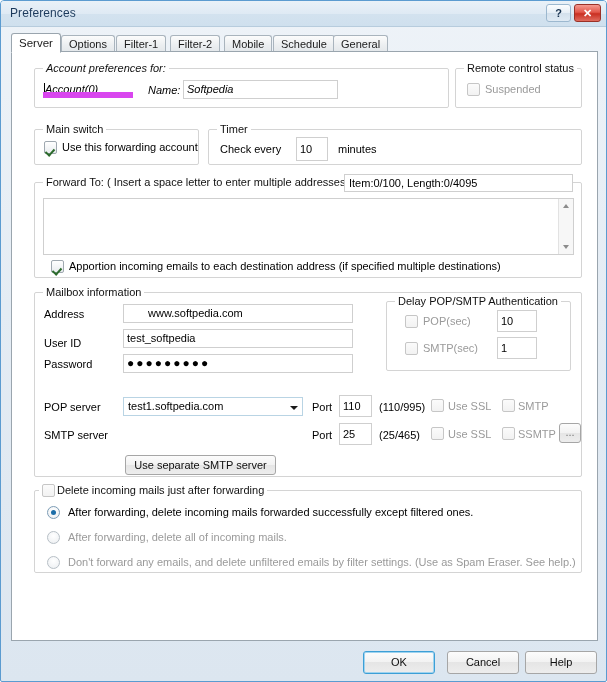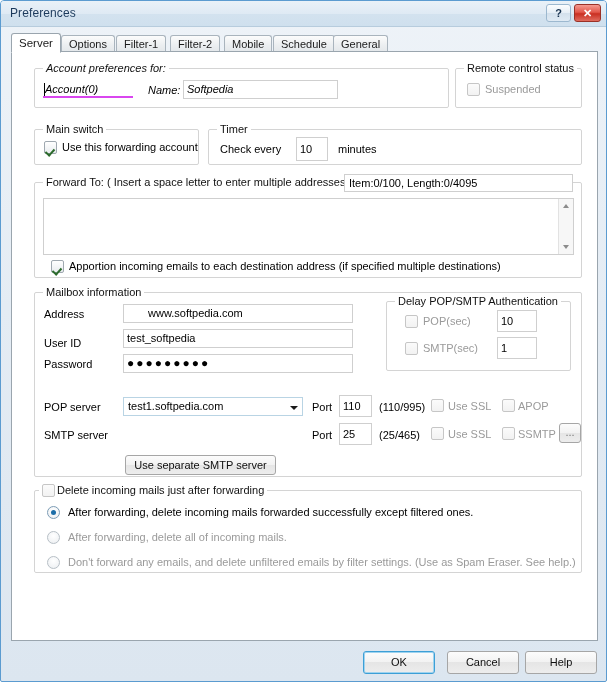--- a/index.html
+++ b/index.html
@@ -145,21 +145,21 @@
     font-family: "Liberation Sans", sans-serif;
     font-size: 11px;
     color: #000;
     padding: 0 3px;
     line-height: 17px;
     overflow: hidden;
     white-space: nowrap;
   }
   .txt.flat {
     border: none;
-    border-bottom: 2px solid #d946ef;
+    border-bottom: 6px solid #d946ef;
     background: transparent;
     padding-left: 2px;
   }
   .txt.caret::before {
     content: "";
     position: absolute;
     left: 1px; top: 2px;
     width: 1px; height: 13px;
     background: #000;
   }
@@ -390,21 +390,21 @@
       <div class="combo" style="left:88px; top:104px; width:180px; height:19px;">
         <span>test1.softpedia.com</span>
         <span class="arrowbox"></span>
       </div>
       <div class="lbl" style="left:277px; top:108px;">Port</div>
       <div class="txt" style="left:304px; top:102px; width:33px; height:22px; line-height:20px;">110</div>
       <div class="lbl hint" style="left:344px; top:108px;">(110/995)</div>
       <div class="cb dis" style="left:396px; top:106px;"></div>
       <div class="lbl dim" style="left:413px; top:107px;">Use SSL</div>
       <div class="cb dis" style="left:467px; top:106px;"></div>
-      <div class="lbl dim" style="left:483px; top:107px;">APOP</div>
+      <div class="lbl dim" style="left:483px; top:107px;">SMTP</div>
 
       <div class="lbl" style="left:9px; top:136px;">SMTP server</div>
       <div class="lbl" style="left:277px; top:136px;">Port</div>
       <div class="txt" style="left:304px; top:130px; width:33px; height:22px; line-height:20px;">25</div>
       <div class="lbl hint" style="left:344px; top:136px;">(25/465)</div>
       <div class="cb dis" style="left:396px; top:134px;"></div>
       <div class="lbl dim" style="left:413px; top:135px;">Use SSL</div>
       <div class="cb dis" style="left:467px; top:134px;"></div>
       <div class="lbl dim" style="left:483px; top:135px;">SSMTP</div>
       <div class="btn" style="left:524px; top:130px; width:22px; height:20px; line-height:16px; color:#777;">...</div>

